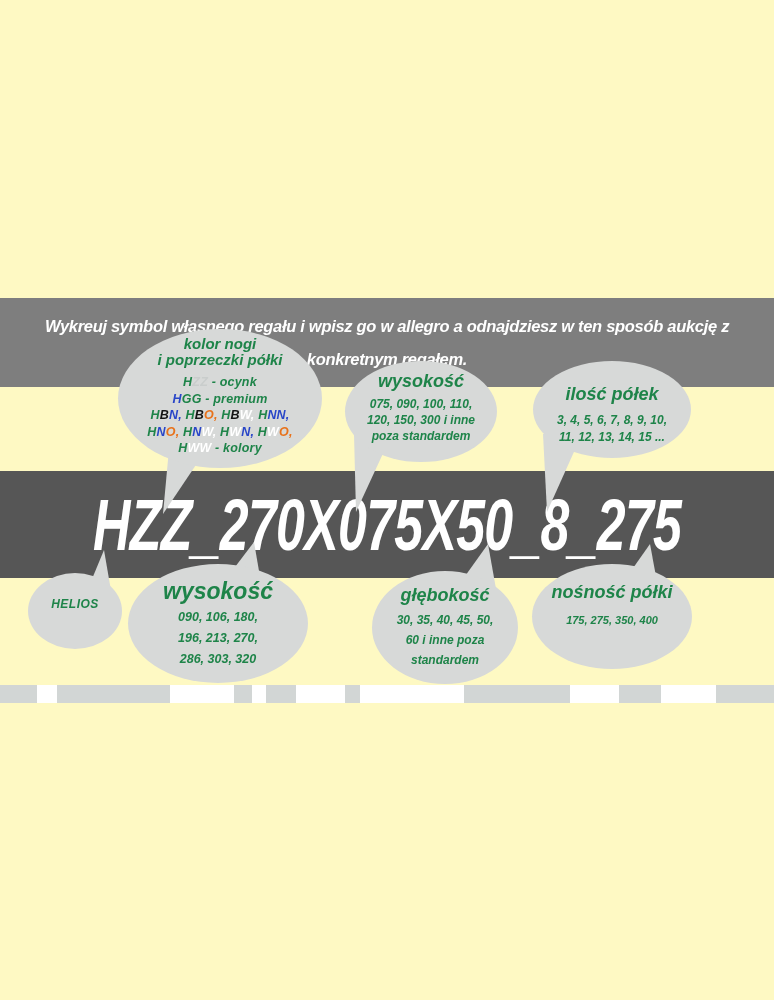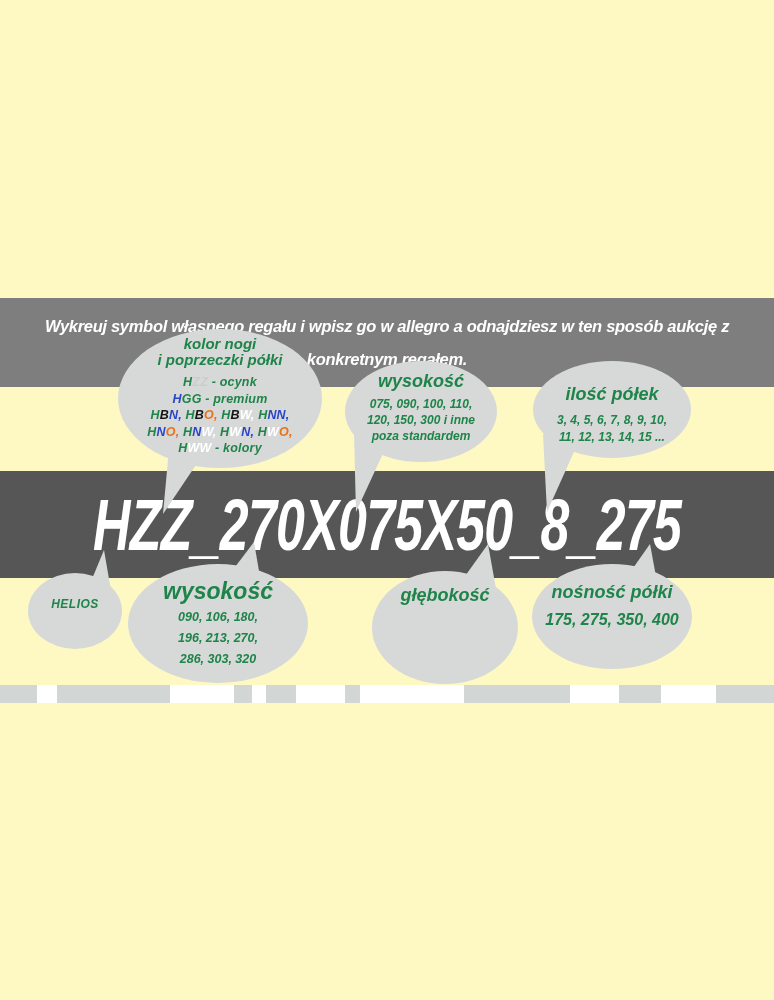--- a/index.html
+++ b/index.html
@@ -55,21 +55,21 @@
   .bubble-helios{left:28px;top:573px;width:94px;height:76px;justify-content:center;}
   .bubble-helios .b-title{font-size:12px;margin-bottom:14px;letter-spacing:0.5px;}
   .bubble-wys{left:128px;top:564px;width:180px;height:119px;}
   .bubble-wys .b-title{margin-top:16px;font-size:23px;line-height:23px;}
   .bubble-wys .b-lines{margin-top:4px;font-size:12.5px;line-height:21px;}
   .bubble-gleb{left:372px;top:571px;width:146px;height:113px;}
   .bubble-gleb .b-title{margin-top:14px;font-size:18px;line-height:20px;}
   .bubble-gleb .b-lines{margin-top:5px;font-size:12px;line-height:20px;}
   .bubble-nos{left:532px;top:564px;width:160px;height:105px;}
   .bubble-nos .b-title{margin-top:18px;font-size:18px;line-height:20px;}
-  .bubble-nos .b-lines{margin-top:10px;font-size:16px;line-height:16px;}
+  .bubble-nos .b-lines{margin-top:10px;font-size:11px;line-height:16px;}
 </style>
 </head>
 <body>
 
 <div class="canvas">
 
   <div class="band band-top">
     <div class="banner-line">Wykreuj symbol własnego regału i wpisz go w allegro a odnajdziesz w ten sposób aukcję z</div>
     <div class="banner-line">konkretnym regałem.</div>
   </div>
@@ -127,20 +127,25 @@
     <div class="b-title">wysokość</div>
     <div class="b-lines">
         <div>090, 106, 180,</div>
         <div>196, 213, 270,</div>
         <div>286, 303, 320</div>
       </div>
   </div>
 
   <div class="bubble bubble-gleb">
     <div class="b-title">głębokość</div>
+    <div class="b-lines">
+        <div>30, 35, 40, 45, 50,</div>
+        <div>60 i inne poza</div>
+        <div>standardem</div>
+      </div>
   </div>
 
   <div class="bubble bubble-nos">
     <div class="b-title">nośność półki</div>
     <div class="b-lines">
         <div>175, 275, 350, 400</div>
       </div>
   </div>
 
 </div>

